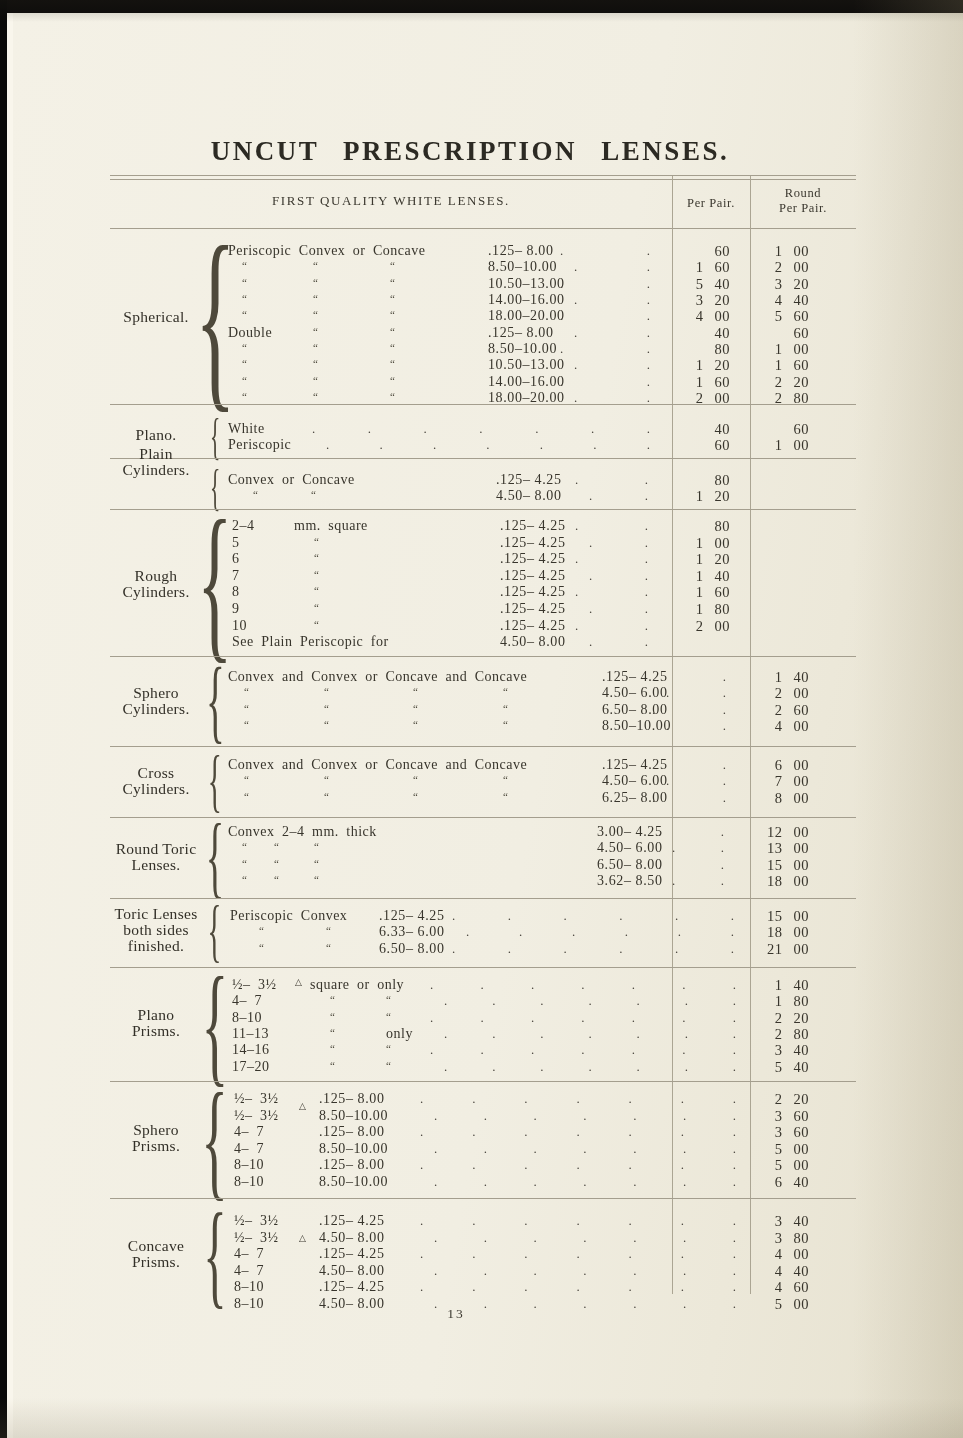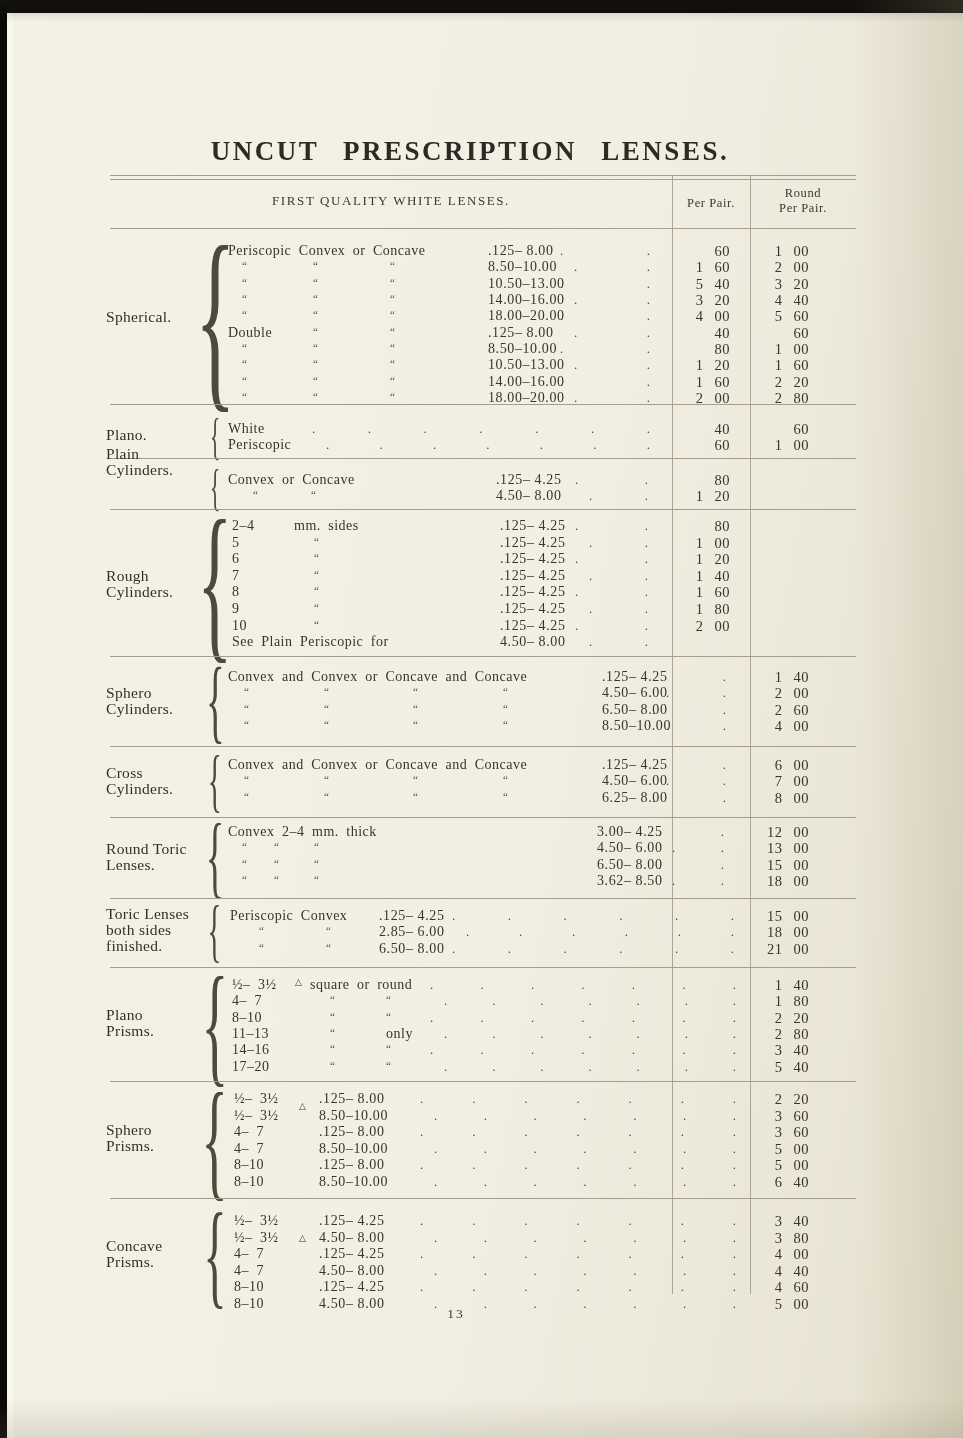--- a/index.html
+++ b/index.html
@@ -28,21 +28,21 @@
     left:60px;top:136px;width:820px;text-align:center;
     font-size:27px;font-weight:bold;letter-spacing:2.5px;word-spacing:15px;color:#2c2a23;
   }
   .hrule{position:absolute;height:1px;background:#a49e8e;}
   .vrule{position:absolute;width:1px;background:#aba593;}
   .colhead{
     position:absolute;font-size:13px;letter-spacing:1.6px;color:#3b382f;text-align:center;
   }
   .colhead-small{font-size:12.5px;letter-spacing:0.6px;line-height:15px;}
   .sec-label{
-    position:absolute;left:106px;width:100px;
+    position:absolute;left:106px;width:100px;text-align:center;
     font-size:15.5px;line-height:16px;color:#333028;letter-spacing:0.3px;
   }
   .brace{
     position:absolute;left:202px;width:26px;display:flex;align-items:center;justify-content:center;
     color:#4e493b;overflow:visible;
   }
   .brace span{transform:scaleX(0.42);display:block;font-weight:400;}
   .rowtext{position:absolute;font-size:14px;color:#38352c;letter-spacing:0.5px;word-spacing:3.5px;white-space:nowrap;}
   .dq{font-size:11px;letter-spacing:-1px;color:#454134;}
   .tri{font-size:9px;position:relative;top:-3px;}
@@ -236,21 +236,21 @@
     <div class="price" style="left: 674px; width: 56px; top: 488px;">1 20</div>
     <div class="hrule" style="left: 110px; top: 509px; width: 746px;"></div>
     <div class="sec-label" style="top: 568px;">
       <div>Rough</div>
       <div>Cylinders.</div>
     </div>
     <div class="brace" style="top: 514px; height: 136px;">
       <span style="font-size: 174px; line-height: 136px;">{</span>
     </div>
     <div class="rowtext" style="left: 232px; top: 518px;">2–4</div>
-    <div class="rowtext" style="left: 294px; top: 518px;">mm. sides</div>
+    <div class="rowtext" style="left: 294px; top: 518px;">mm. square</div>
     <div class="range" style="left: 500px; top: 518px;">.125– 4.25</div>
     <div class="dots" style="left: 575px; top: 520px; width: 73px;">
       <span>.</span>
       <span>.</span>
     </div>
     <div class="price" style="left: 674px; width: 56px; top: 518px;">80</div>
     <div class="rowtext" style="left: 232px; top: 535px;">5</div>
     <div class="dq" style="left: 314px; top: 535px; position: absolute;">“</div>
     <div class="range" style="left: 500px; top: 535px;">.125– 4.25</div>
     <div class="dots" style="left: 589px; top: 537px; width: 59px;">
@@ -441,21 +441,21 @@
       <span>.</span>
       <span>.</span>
       <span>.</span>
       <span>.</span>
       <span>.</span>
       <span>.</span>
     </div>
     <div class="price" style="left: 750px; width: 59px; top: 908px;">15 00</div>
     <div class="dq" style="left: 259px; top: 924px; position: absolute;">“</div>
     <div class="dq" style="left: 326px; top: 924px; position: absolute;">“</div>
-    <div class="range" style="left: 379px; top: 924px;">2.85– 6.00</div>
+    <div class="range" style="left: 379px; top: 924px;">6.33– 6.00</div>
     <div class="dots" style="left: 466px; top: 926px; width: 268px;">
       <span>.</span>
       <span>.</span>
       <span>.</span>
       <span>.</span>
       <span>.</span>
       <span>.</span>
     </div>
     <div class="price" style="left: 750px; width: 59px; top: 924px;">18 00</div>
     <div class="dq" style="left: 259px; top: 941px; position: absolute;">“</div>
@@ -473,21 +473,21 @@
     <div class="hrule" style="left: 110px; top: 967px; width: 746px;"></div>
     <div class="sec-label" style="top: 1007px;">
       <div>Plano</div>
       <div>Prisms.</div>
     </div>
     <div class="brace" style="top: 972px; height: 104px;">
       <span style="font-size: 133px; line-height: 104px;">{</span>
     </div>
     <div class="rowtext" style="left: 232px; top: 977px;">½– 3½</div>
     <div class="rowtext tri" style="left: 295px; top: 977px;">△</div>
-    <div class="rowtext" style="left: 310px; top: 977px;">square or round</div>
+    <div class="rowtext" style="left: 310px; top: 977px;">square or only</div>
     <div class="dots" style="left: 430px; top: 979px; width: 306px;">
       <span>.</span>
       <span>.</span>
       <span>.</span>
       <span>.</span>
       <span>.</span>
       <span>.</span>
       <span>.</span>
     </div>
     <div class="price" style="left: 750px; width: 59px; top: 977px;">1 40</div>

